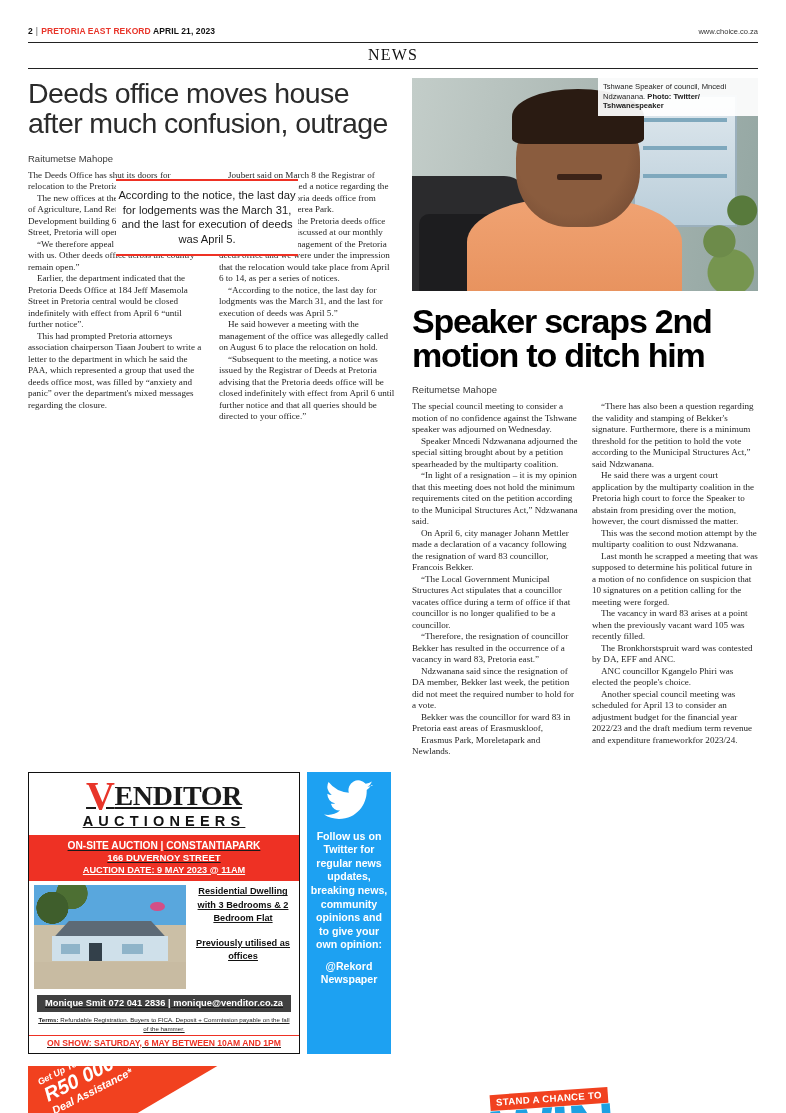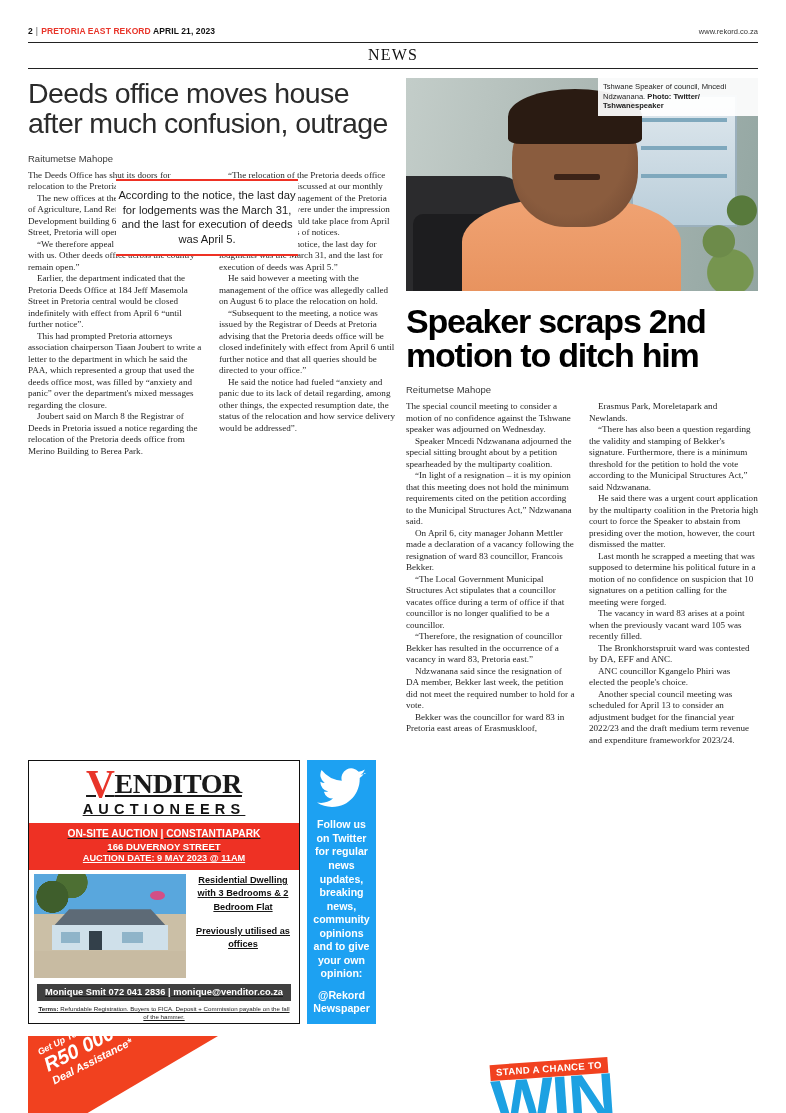--- a/index.html
+++ b/index.html
@@ -24,21 +24,21 @@
   .top-left .date { color: #111; }
   .top-right { font-size: 7.5px; color: #333; }
 
   .section-band { margin-top: 6px; border-top: 1.2px solid #222; border-bottom: 1.2px solid #222; text-align: center; }
   .section-band .section-title {
     font-family: "Liberation Serif", serif; font-size: 16px; letter-spacing: 1.2px;
     padding: 3px 0 4px; color: #111;
   }
 
   
-  .lead-wrap { display: flex; gap: 10px; margin-top: 9px; }
+  .lead-wrap { display: flex; gap: 16px; margin-top: 9px; }
   .lead-left { width: 368px; }
   .lead-right { flex: 1; position: relative; }
 
   h1.headline {
     font-family: "Liberation Sans", sans-serif;
     font-size: 28.5px; line-height: 1.07; font-weight: normal;
     color: #2b2b2b; letter-spacing: -0.6px;
   }
   .byline {
     font-family: "Liberation Sans", sans-serif; font-size: 9.5px;
@@ -158,21 +158,21 @@
     text-align:center; padding: 4px 8px 2px; color:#222;
   }
   .vend-terms u { font-weight:bold; }
   .vend-show {
     background:#fff; color:#ee3124; text-align:center;
     font-family:"Liberation Sans", sans-serif; font-weight:bold; font-size: 8.6px;
     padding: 2px 2px 5px; border-top: 1px solid #ee3124;
   }
 
   .ad-twitter {
-    width: 69px; background:#1da1f2; color:#fff; text-align:center;
+    width: 84px; background:#1da1f2; color:#fff; text-align:center;
     font-family:"Liberation Sans", sans-serif; padding: 6px 3px 8px;
   }
   .bird { margin: 2px auto 4px; }
   .ad-twitter .tw-text { font-size: 10.6px; line-height: 1.28; font-weight: bold; }
   .ad-twitter .tw-handle { font-size: 10.6px; line-height: 1.28; font-weight: bold; margin-top: 8px; }
 
   
   .autoad { position: relative; margin-top: 12px; height: 200px; background:#fff; overflow:hidden; border:0; }
   .corner-flag {
     position:absolute; left:0; top:0; width: 190px; height: 112px;
@@ -203,21 +203,21 @@
 </head>
 <body>
 
 <div class="page">
 
   <div class="top-strip">
     <div class="top-left">
       <span class="pg">2</span><span class="sep">|</span><span class="pub">PRETORIA EAST REKORD</span>
       <span class="date">APRIL 21, 2023</span>
     </div>
-    <div class="top-right">www.rekord.co.za</div>
+    <div class="top-right">www.choice.co.za</div>
   </div>
 
   <div class="section-band">
     <div class="section-title">NEWS</div>
   </div>
 
   <div class="lead-wrap">
 
     <div class="lead-left">
       <h1 class="headline">Deeds office moves house after much confusion, outrage</h1>
@@ -226,21 +226,20 @@
         <p class="first">The Deeds Office has shut its doors for relocation to the Pretoria CBD.</p>
         <p>The new offices at the National Department of Agriculture, Land Reform &amp; Rural Development building 600, Lilian Ngonyi Street, Pretoria will open on April 16.</p>
         <p>“We therefore appeal to our clients to bear with us. Other deeds office across the country remain open.”</p>
         <p>Earlier, the department indicated that the Pretoria Deeds Office at 184 Jeff Masemola Street in Pretoria central would be closed indefinitely with effect from April 6 “until further notice”.</p>
         <p>This had prompted Pretoria attorneys association chairperson Tiaan Joubert to write a letter to the department in which he said the PAA, which represented a group that used the deeds office most, was filled by “anxiety and panic” over the department's mixed messages regarding the closure.</p>
         <p>Joubert said on March 8 the Registrar of Deeds in Pretoria issued a notice regarding the relocation of the Pretoria deeds office from Merino Building to Berea Park.</p>
         <p>“The relocation of the Pretoria deeds office has been raised and discussed at our monthly meetings with the management of the Pretoria deeds office and we were under the impression that the relocation would take place from April 6 to 14, as per a series of notices.</p>
         <p>“According to the notice, the last day for lodgments was the March 31, and the last for execution of deeds was April 5.”</p>
         <p>He said however a meeting with the management of the office was allegedly called on August 6 to place the relocation on hold.</p>
         <p>“Subsequent to the meeting, a notice was issued by the Registrar of Deeds at Pretoria advising that the Pretoria deeds office will be closed indefinitely with effect from April 6 until further notice and that all queries should be directed to your office.”</p>
-        <p>He said the notice had fueled “anxiety and panic due to its lack of detail regarding, among other things, the expected resumption date, the status of the relocation and how service delivery would be addressed”.</p>
       </div>
       <div class="pullquote">According to the notice, the last day for lodgements was the March 31, and the last for execution of deeds was April 5.</div>
     </div>
 
     <div class="lead-right">
 
       <div class="photo">
         <div class="ph-wall"></div>
         <div class="ph-board">
           <i style="top:16%"></i>
@@ -269,20 +268,21 @@
           <p>Speaker Mncedi Ndzwanana adjourned the special sitting brought about by a petition spearheaded by the multiparty coalition.</p>
           <p>“In light of a resignation – it is my opinion that this meeting does not hold the minimum requirements cited on the petition according to the Municipal Structures Act,” Ndzwanana said.</p>
           <p>On April 6, city manager Johann Mettler made a declaration of a vacancy following the resignation of ward 83 councillor, Francois Bekker.</p>
           <p>“The Local Government Municipal Structures Act stipulates that a councillor vacates office during a term of office if that councillor is no longer qualified to be a councillor.</p>
           <p>“Therefore, the resignation of councillor Bekker has resulted in the occurrence of a vacancy in ward 83, Pretoria east.”</p>
           <p>Ndzwanana said since the resignation of DA member, Bekker last week, the petition did not meet the required number to hold for a vote.</p>
           <p>Bekker was the councillor for ward 83 in Pretoria east areas of Erasmuskloof,</p>
           <p>Erasmus Park, Moreletapark and Newlands.</p>
           <p>“There has also been a question regarding the validity and stamping of Bekker's signature. Furthermore, there is a minimum threshold for the petition to hold the vote according to the Municipal Structures Act,” said Ndzwanana.</p>
           <p>He said there was a urgent court application by the multiparty coalition in the Pretoria high court to force the Speaker to abstain from presiding over the motion, however, the court dismissed the matter.</p>
+          <p>This was the second motion attempt by the multiparty coalition to oust Ndzwanana.</p>
           <p>Last month he scrapped a meeting that was supposed to determine his political future in a motion of no confidence on suspicion that 10 signatures on a petition calling for the meeting were forged.</p>
           <p>The vacancy in ward 83 arises at a point when the previously vacant ward 105 was recently filled.</p>
           <p>The Bronkhorstspruit ward was contested by DA, EFF and ANC.</p>
           <p>ANC councillor Kgangelo Phiri was elected the people's choice.</p>
           <p>Another special council meeting was scheduled for April 13 to consider an adjustment budget for the financial year 2022/23 and the draft medium term revenue and expenditure frameworkfor 2023/24.</p>
         </div>
       </div>
     </div>
   </div>
 
@@ -309,20 +309,21 @@
           <div class="win2"></div>
           <div class="door"></div>
         </div>
         <div class="vend-copy">
           <div class="t1">Residential Dwelling with 3 Bedrooms &amp; 2 Bedroom Flat</div>
           <div class="t2">Previously utilised as offices</div>
         </div>
       </div>
       <div class="vend-contact">Monique Smit 072 041 2836  |  monique@venditor.co.za</div>
       <div class="vend-terms"><u>Terms:</u><span> Refundable Registration. Buyers to FICA. Deposit + Commission payable on the fall of the hammer.</span></div>
+      <div class="vend-show">ON SHOW: SATURDAY, 6 MAY BETWEEN 10AM AND 1PM</div>
     </div>
 
     <div class="ad-twitter">
       <div class="bird">
         <svg width="50" height="42" viewBox="0 0 24 20">
             <path fill="#ffffff" d="M23.6 2.4a9.3 9.3 0 0 1-2.7.7A4.7 4.7 0 0 0 23 .6a9.4 9.4 0 0 1-3 1.1A4.7 4.7 0 0 0 11.9 6 13.3 13.3 0 0 1 2.2.9a4.7 4.7 0 0 0 1.5 6.2 4.6 4.6 0 0 1-2.1-.6v.1a4.7 4.7 0 0 0 3.8 4.6 4.7 4.7 0 0 1-2.1.1 4.7 4.7 0 0 0 4.4 3.3A9.4 9.4 0 0 1 0 16.5a13.2 13.2 0 0 0 7.2 2.1c8.6 0 13.3-7.1 13.3-13.3v-.6a9.5 9.5 0 0 0 2.3-2.4z"></path>
           </svg>
       </div>
       <div class="tw-text">Follow us on Twitter for regular news updates, breaking news, community opinions and to give your own opinion:</div>
       <div class="tw-handle">@Rekord Newspaper</div>

